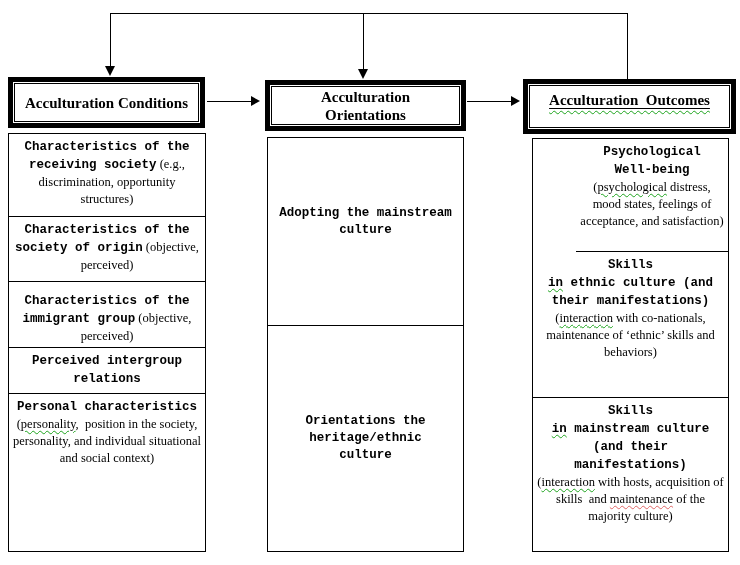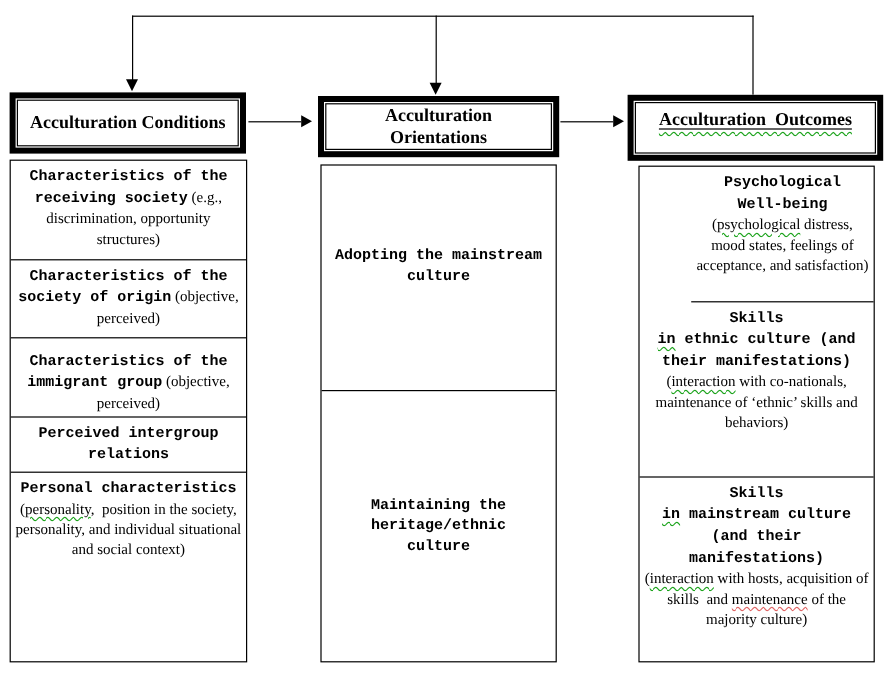--- a/index.html
+++ b/index.html
@@ -92,21 +92,21 @@
       <div class="pw"><span>(</span><span class="sq-green">personality</span><span>,  position in the society, personality, and individual situational and social context)</span></div>
     </div>
   </div>
 
   <div class="tbl" style="left:267px; top:137px; width:197px; height:415px;">
     <div class="cell center" style="height:188px; padding-bottom:24px;">
       <b class="pre">Adopting the mainstream
 culture</b>
     </div>
     <div class="cell center">
-      <b class="pre">Maintaining the heritage/ethnic
+      <b class="pre">Orientations the heritage/ethnic
 culture</b>
     </div>
   </div>
 
   <div class="tbl" style="left:532px; top:138px; width:197px; height:414px;">
     <div class="cell" style="height:113px;margin-left:43px;">
       <div><b class="pre">Psychological
 Well-being</b></div>
       <div><span>(</span><span class="sq-green">psychological</span><span> distress, mood states, feelings of acceptance, and satisfaction)</span></div>
     </div>

